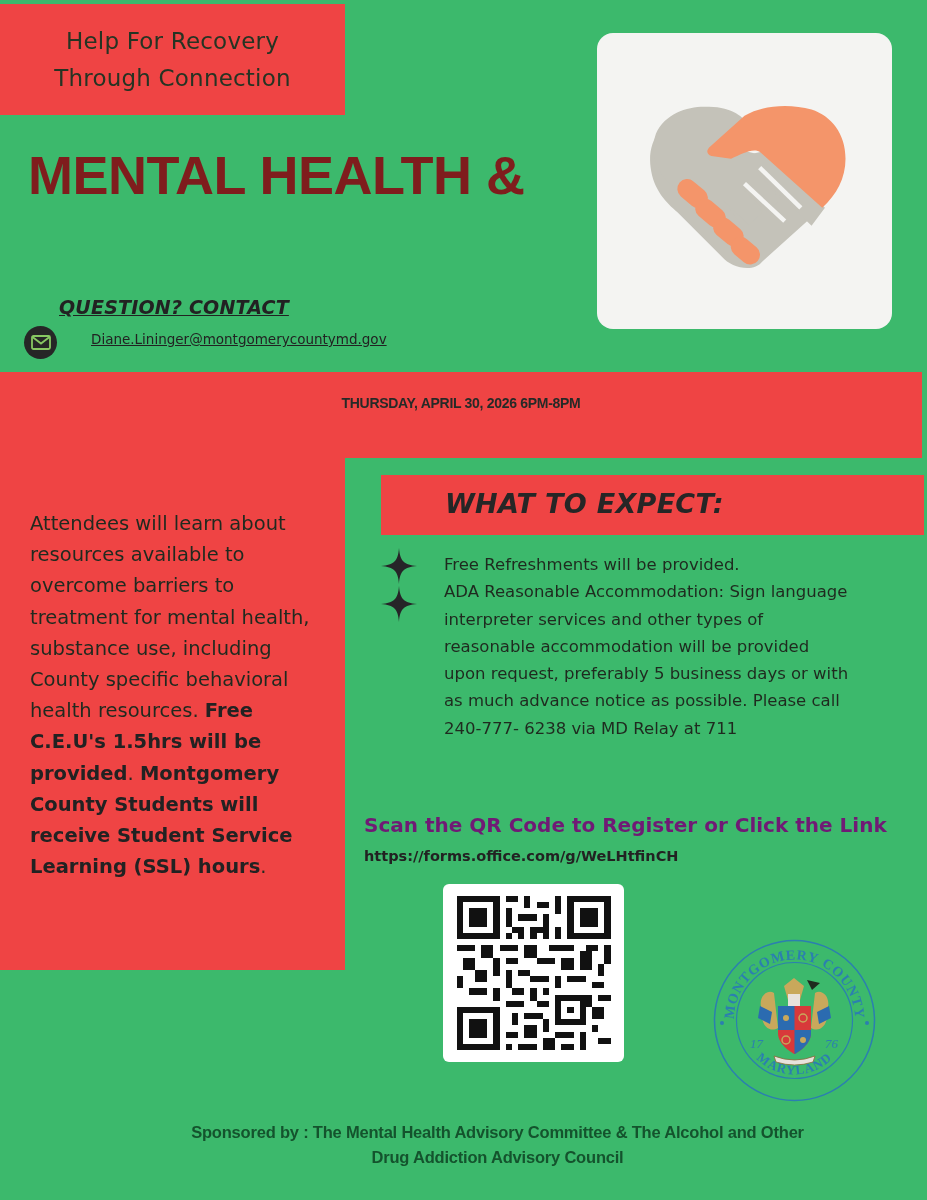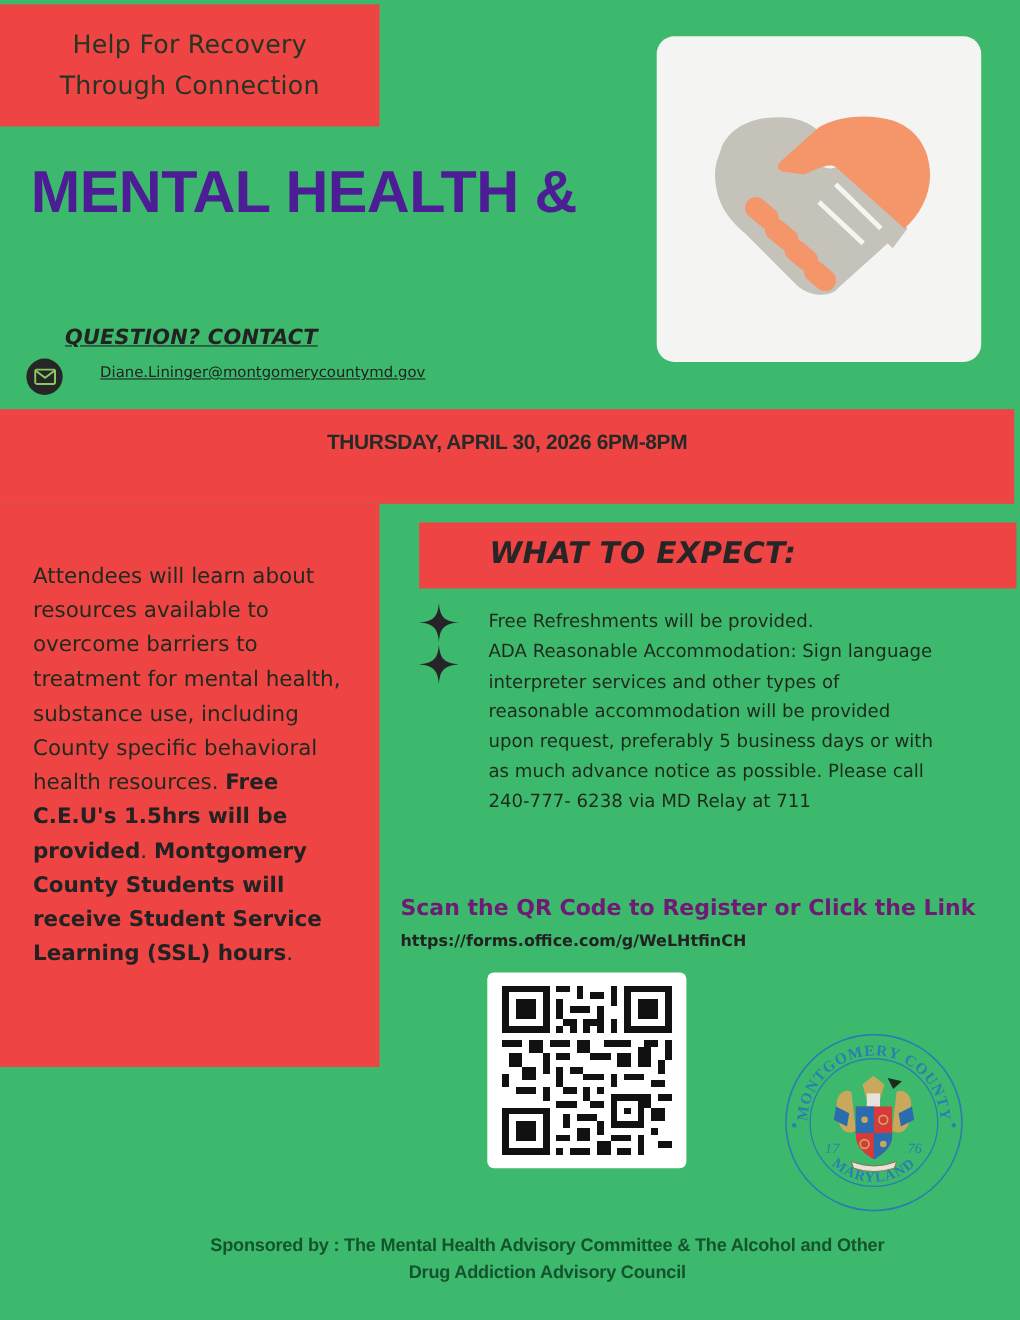--- a/index.html
+++ b/index.html
@@ -10,35 +10,35 @@
     color: #222622;
   }
   .abs { position: absolute; }
   .light { background: #ef4444; }
 
   
   #tagline-box { left: 0; top: 4px; width: 345px; height: 111px; display: flex; align-items: center; justify-content: center; }
   #tagline { font-size: 23px; line-height: 37px; text-align: center; color: #253423; font-weight: 400; letter-spacing: 0.2px; }
 
   
-  #title { left: 28px; top: 146px; font-family: "Liberation Sans", sans-serif; font-weight: 700; font-size: 54px; line-height: 58px; color: #4c1d95; letter-spacing: -0.5px; }
+  #title { left: 28px; top: 146px; font-family: "Liberation Sans", sans-serif; font-weight: 700; font-size: 54px; line-height: 58px; color: #7f1d1d; letter-spacing: -0.5px; }
 
   
   #logo-card { left: 597px; top: 33px; width: 295px; height: 296px; background: #F4F4F2; border-radius: 16px; }
   #logo-card svg { width: 100%; height: 100%; }
 
   
   #contact-heading { left: 59px; top: 296px; font-size: 19px; font-weight: 700; font-style: italic; color: #222; letter-spacing: 0.2px; text-decoration: underline; }
   #mail-icon { left: 24px; top: 326px; width: 33px; height: 33px; border-radius: 50%; background: #262626; display: flex; align-items: center; justify-content: center; }
   #contact-email { left: 64px; top: 331px; font-size: 13.5px; color: #222; text-decoration: underline; margin-left: 27px; }
 
   
   #event-band { left: 0; top: 372px; width: 922px; height: 86px; }
   #left-column { left: 0; top: 458px; width: 345px; height: 512px; }
-  #event-text { left: 0; top: 393px; width: 922px; text-align: center; font-family: "Liberation Sans", sans-serif; font-weight: 700; font-size: 19px; line-height: 20px; color: #262a27; letter-spacing: -0.3px; }
+  #event-text { left: 0; top: 393px; width: 922px; text-align: center; font-family: "Liberation Sans", sans-serif; font-weight: 700; font-size: 14px; line-height: 20px; color: #262a27; letter-spacing: -0.3px; }
 
   
   #description { left: 30px; top: 508px; width: 305px; font-size: 19.5px; line-height: 31.2px; color: #1f2a1f; }
   #description b { font-weight: 700; color: #222; }
 
   
   #expect-bar { left: 381px; top: 475px; width: 543px; height: 60px; }
   #expect-heading { left: 445px; top: 488px; font-size: 27px; font-weight: 700; font-style: italic; color: #262626; letter-spacing: 0.3px; }
   .star { width: 36px; height: 36px; }
   #star-1 { left: 381px; top: 548px; }

